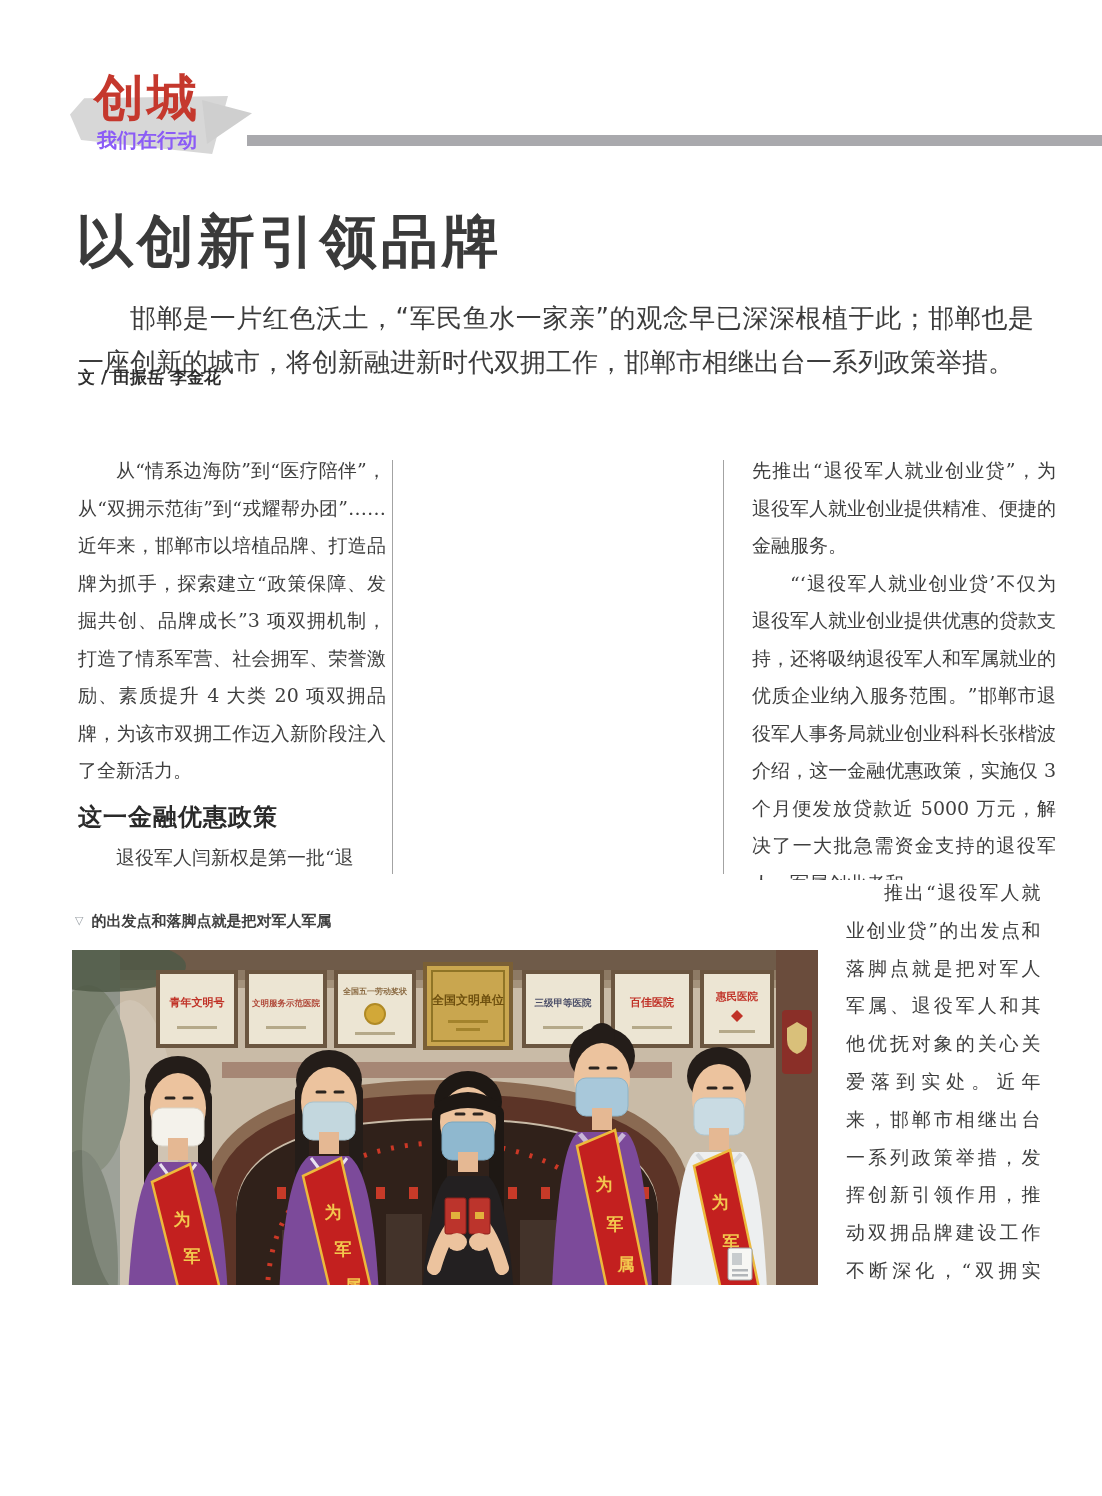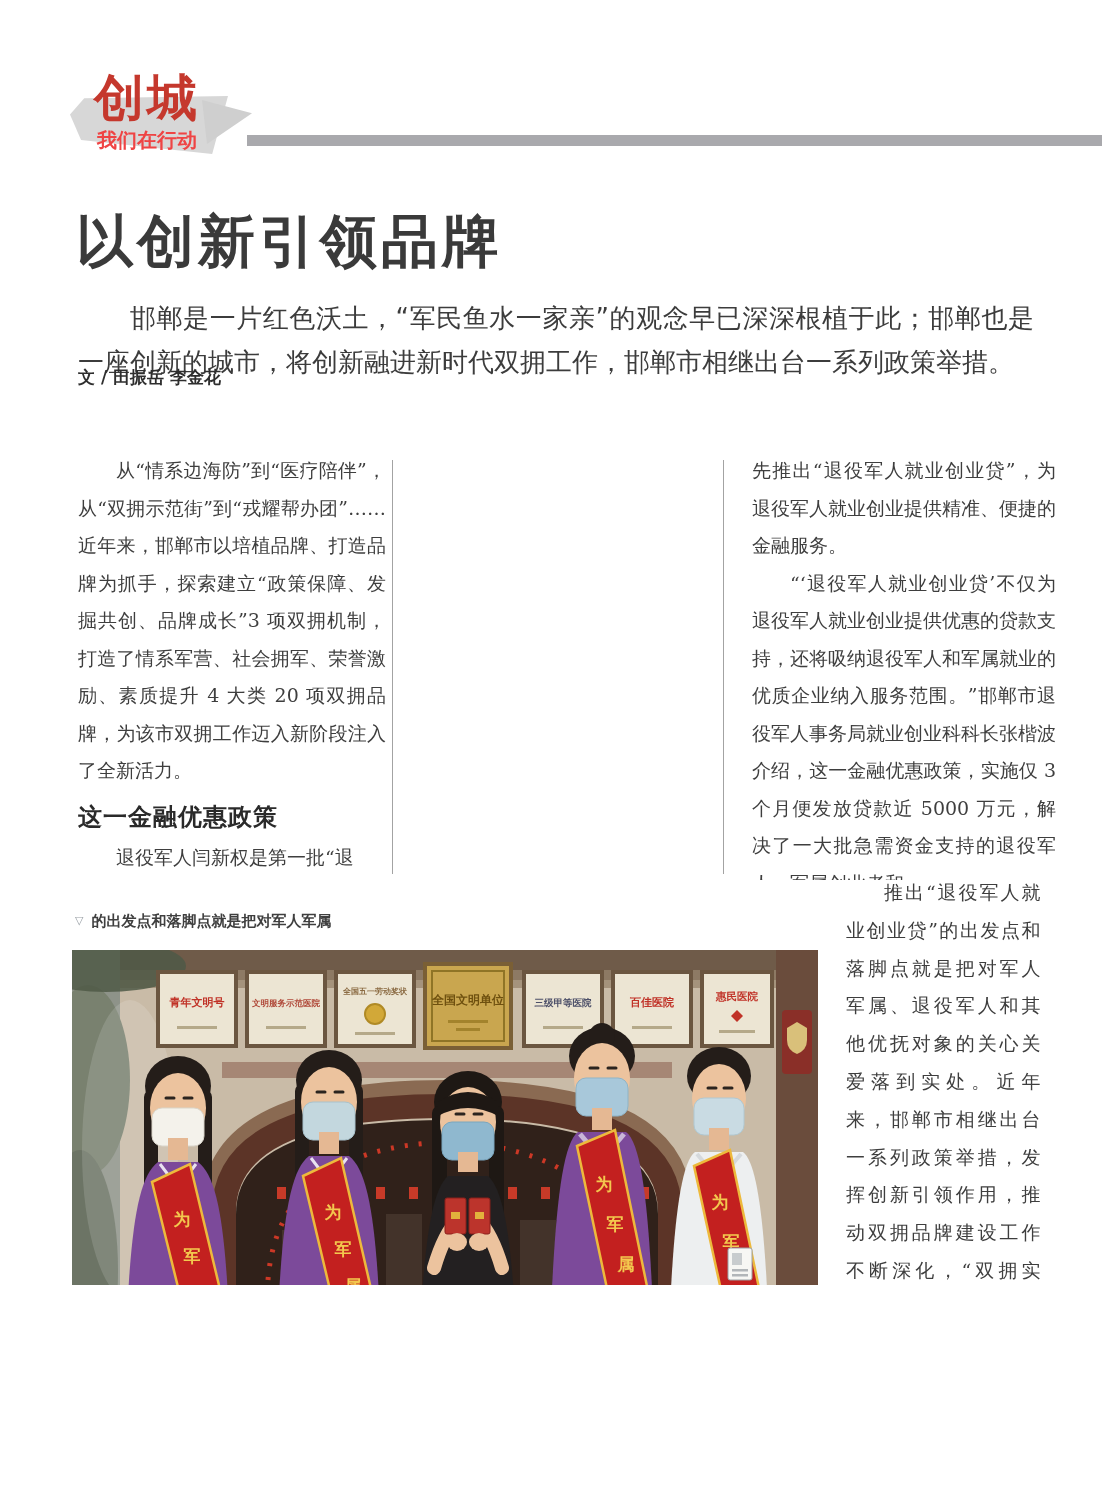--- a/index.html
+++ b/index.html
@@ -11,21 +11,21 @@
   }
   
   .logo-flag { position:absolute; left:70px; top:96px; width:158px; height:58px;
     background:#d7d7d7; clip-path:polygon(0 32%, 9% 4%, 100% 0, 90% 100%, 7% 76%); }
   .logo-flag-tail { position:absolute; left:202px; top:100px; width:50px; height:44px;
     background:#cfcfcf; clip-path:polygon(0 0, 100% 30%, 10% 100%); }
   .logo-title { position:absolute; left:94px; top:68px; font-size:50px; line-height:1.2;
     font-family:"DejaVu Sans","Liberation Sans",sans-serif; font-weight:800;
     color:#c5382d; letter-spacing:3px; }
   .logo-sub { position:absolute; left:97px; top:127px; font-size:20px;
-    font-family:"DejaVu Sans","Liberation Sans",sans-serif; font-weight:700; color:#ef4444; }
+    font-family:"DejaVu Sans","Liberation Sans",sans-serif; font-weight:700; color:#8b5cf6; }
   .header-bar { position:absolute; left:247px; top:135px; width:855px; height:11px; background:#a9a9ad; }
 
   
   .article-title { position:absolute; left:76px; top:166px; font-size:57px; font-weight:700;
     color:#3a3a3a; letter-spacing:4px; font-family:"DejaVu Serif","Liberation Serif",serif; }
   .intro { position:absolute; left:78px; top:270px; width:956px; font-size:26px; line-height:44px;
     color:#3c3c3c; text-indent:2em; text-align:justify;
     font-family:"DejaVu Sans","Liberation Sans",sans-serif; font-weight:500; }
   .byline { position:absolute; left:78px; top:366px; font-size:17px; font-weight:700; color:#2e2e2e;
     font-family:"DejaVu Sans","Liberation Sans",sans-serif; }

